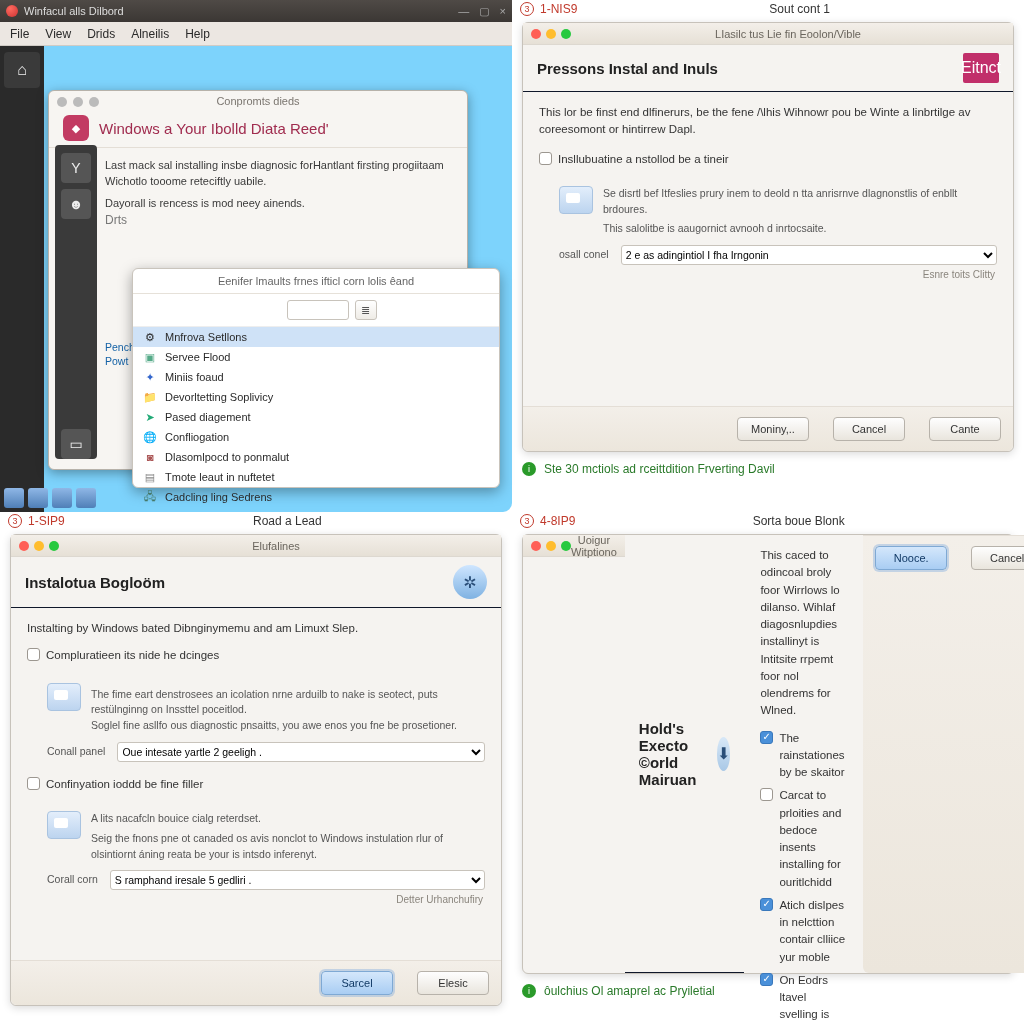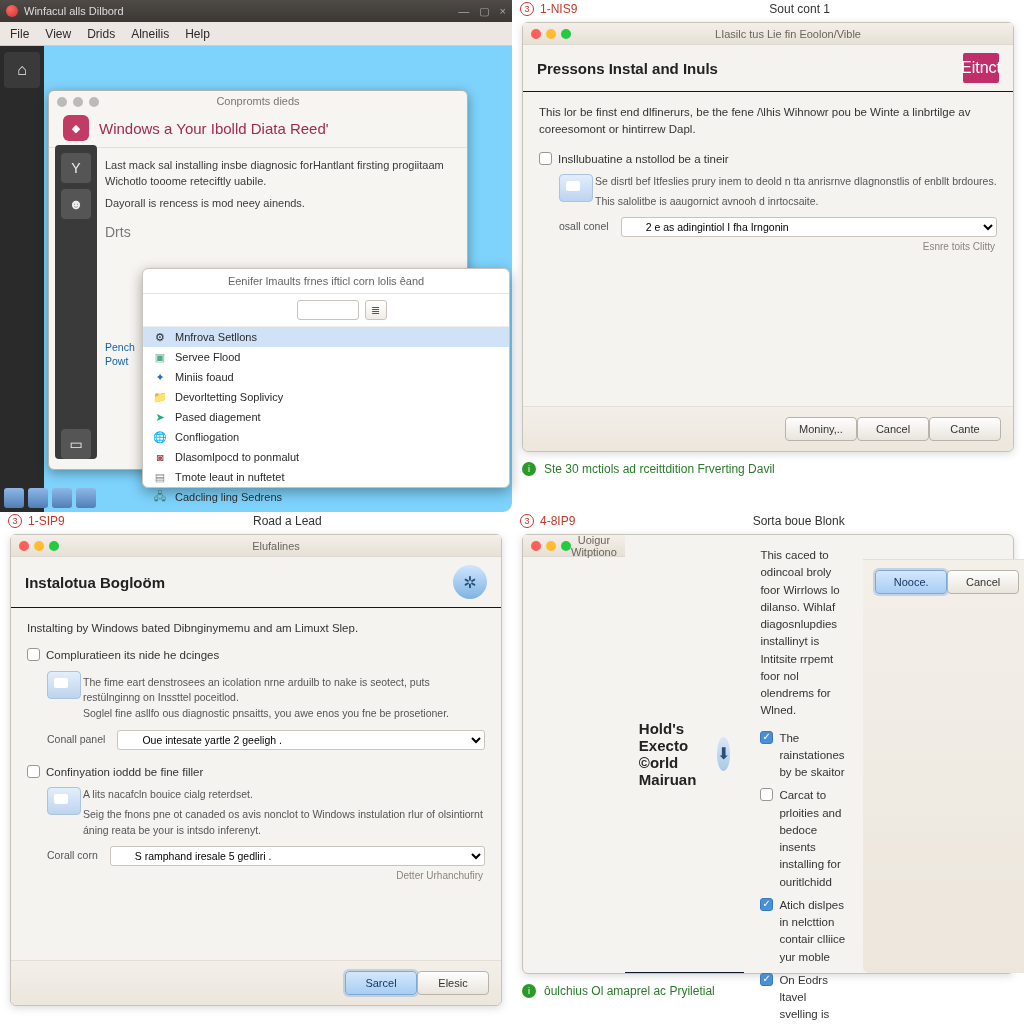--- a/index.html
+++ b/index.html
@@ -94,21 +94,21 @@
     position: absolute; left: 6px; top: 54px; width: 42px; bottom: 10px;
     background: #3a3a3a; border-radius: 4px;
     display:flex; flex-direction:column; align-items:center; gap:6px; padding-top:8px;
   }
   .q1-left-strip .sq{width:30px;height:30px;border-radius:4px;background:#555;color:#eee;display:flex;align-items:center;justify-content:center;font-size:14px;}
   .q1-left-strip .gap{flex:1}
   .q1-links { position:absolute; left:56px; bottom:100px; font-size:10.5px; color:#1462a6; }
   .q1-links div{margin-bottom:2px}
 
   .q1-secondary {
-    position: absolute; left: 142px; top: 268px;
+    position: absolute; left: 132px; top: 268px;
     width: 368px; height: 220px;
     background: #fff; border: 1px solid #c9c4bc; border-radius: 6px;
     box-shadow: 0 4px 14px rgba(0,0,0,.35);
   }
   .q1-secondary .sheet-title{
     text-align:center;color:#666;padding:6px 0;border-bottom:1px solid #e6e1d9;font-size:11px;
   }
   .q1-secondary .toolbar{
     display:flex;align-items:center;gap:6px;padding:6px 8px;border-bottom:1px solid #eee;
   }
@@ -150,36 +150,36 @@
   }
   .md-header .round-badge{
     width:34px;height:34px;border-radius:50%;background:linear-gradient(#cfe6ff,#7fb2e2);
     display:flex;align-items:center;justify-content:center;color:#2a4e78;font-size:16px;
   }
   .md-content{padding:12px 16px;font-size:11.5px;color:#333;line-height:1.5}
   .chk-row{display:flex;align-items:flex-start;gap:6px;margin:6px 0}
   .chk{appearance:none;width:13px;height:13px;border:1px solid #9c9790;border-radius:3px;background:#fff;position:relative;flex:none;margin-top:1px}
   .chk:checked{background:#4a90d9;border-color:#3a78bb}
   .chk:checked::after{content:'✓';color:#fff;font-size:10px;position:absolute;left:1px;top:-1px}
-  .info-block{display:flex;gap:2px;margin:6px 0 8px 20px}
+  .info-block{display:flex;gap:10px;margin:18px 0 8px 20px}
   .info-icon{
     width:34px;height:28px;border-radius:4px;flex:none;
     background:linear-gradient(#e3eefb,#bcd4ef);border:1px solid #a9c3e0;
     position:relative;
   }
   .info-icon::after{content:'';position:absolute;top:6px;left:6px;width:14px;height:10px;background:#fff;border-radius:2px}
   .info-text{font-size:10.5px;color:#555}
   .select-row{display:flex;align-items:center;gap:12px;margin:6px 0 2px 20px;font-size:10.5px;color:#555}
   .select-row select{
-    flex:1;min-width:0;height:20px;font-size:10.5px;border:1px solid #c8c3bb;border-radius:3px;background:#fff;padding:0 20px;
+    flex:1;min-width:0;height:20px;font-size:10.5px;border:1px solid #c8c3bb;border-radius:3px;background:#fff;padding:0 0;
   }
   .right-note{text-align:right;font-size:10px;color:#8a857d;margin:2px 2px 0 0}
   .md-footer{
-    display:flex;justify-content:flex-end;gap:0;padding:10px 12px;border-top:1px solid #e4ded6;
-    background:linear-gradient(#f3efe9,#ece6dc);border-radius:0 0 6px 6px;margin-top:24px;
+    display:flex;justify-content:flex-end;gap:24px;padding:10px 12px;border-top:1px solid #e4ded6;
+    background:linear-gradient(#f3efe9,#ece6dc);border-radius:0 0 6px 6px;
   }
   .btn{
     min-width:72px;height:24px;padding:0 12px;border:1px solid #b7b2aa;border-radius:4px;
     background:linear-gradient(#fefefe,#e9e5dd);font-size:11px;color:#333;cursor:default;
   }
   .btn.primary{
     background:linear-gradient(#d4e7fb,#a9cdf3);border-color:#7fa9d4;color:#123a66;font-weight:500;
     box-shadow:0 0 0 2px rgba(110,160,220,.35);
   }
   .caption-line{
@@ -233,21 +233,21 @@
     </div>
     <div class="q1-left-strip">
       <div class="sq">Y</div>
       <div class="sq">☻</div>
       <div class="gap"></div>
       <div class="sq">▭</div>
     </div>
     <div class="q1-body">
       <p>Last mack sal installing insbe diagnosic forHantlant firsting progiitaam Wichotlo tooome reteciftly uabile.</p>
       <p style="margin-top:6px">Dayorall is rencess is mod neey ainends.</p>
-      <p style="margin-top:10px;font-size:14px;color:#777">Drts</p>
+      <p style="margin-top:0;font-size:12px;color:#777">Drts</p>
     </div>
     <div class="q1-links">
       <div>Pench</div>
       <div>Powt</div>
     </div>
   </div>
 
   <div class="q1-secondary">
     <div class="sheet-title">Eenifer lmaults frnes ifticl corn lolis êand</div>
     <div class="toolbar">

